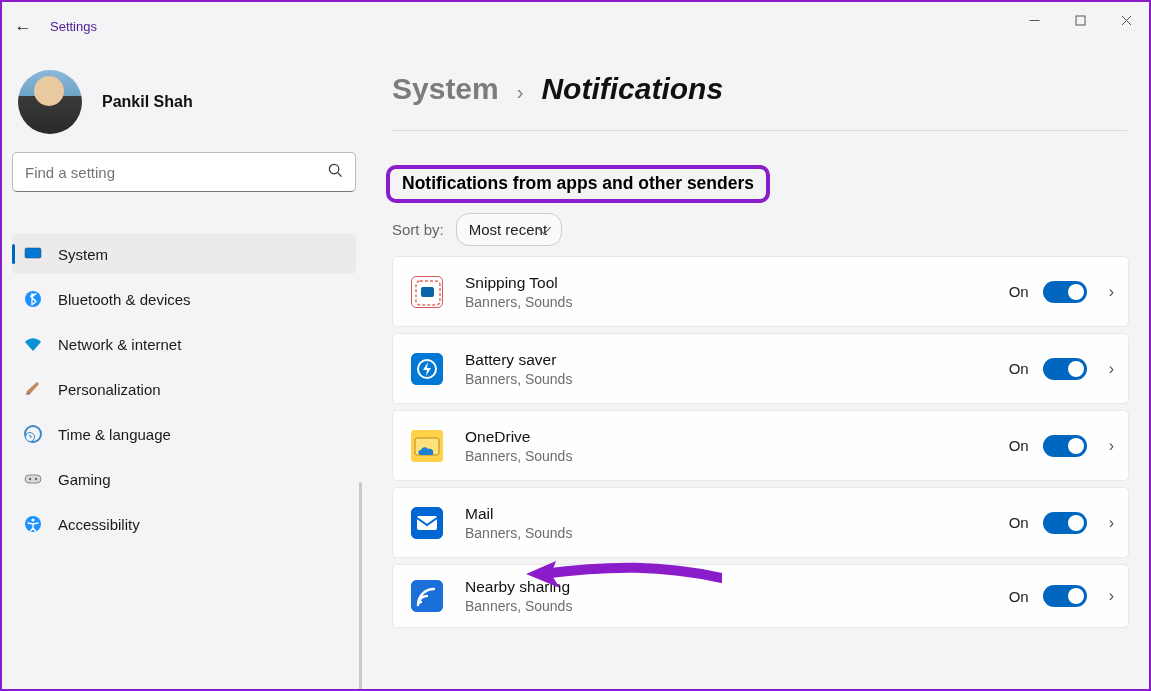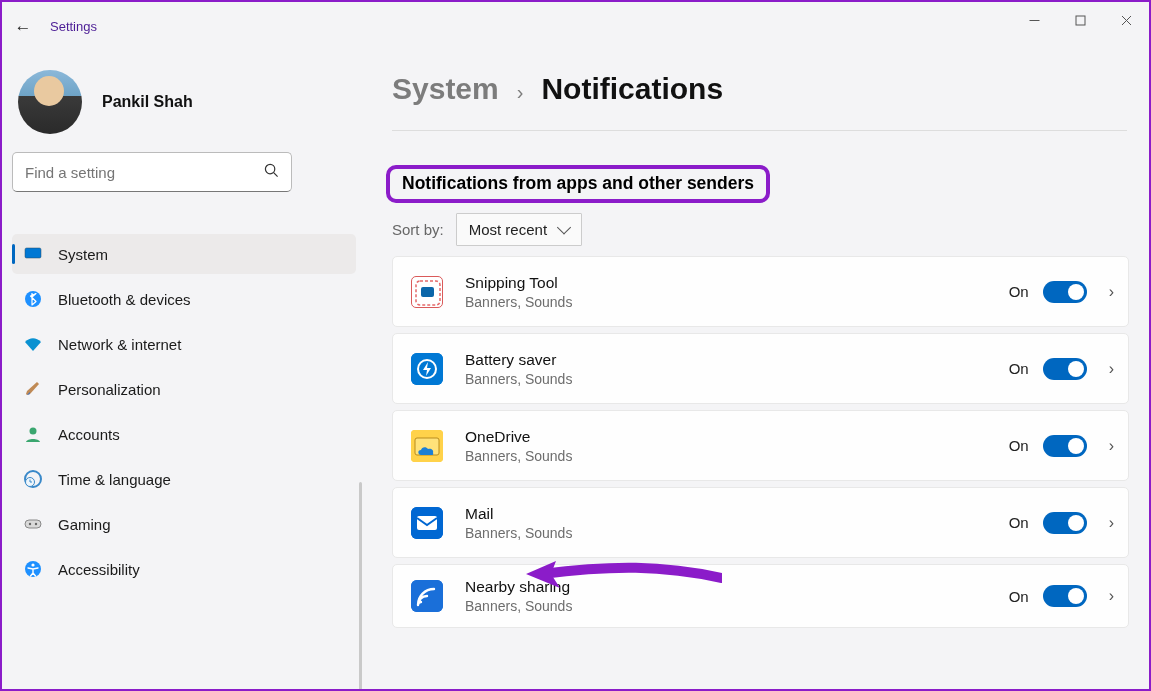--- a/index.html
+++ b/index.html
@@ -19,49 +19,49 @@
   .main { flex: 1; padding: 10px 20px 0 30px; overflow: hidden; }
 
   
   .profile { display:flex; align-items:center; padding: 10px 6px 18px 6px; }
   .avatar { width: 64px; height:64px; border-radius: 50%; background: linear-gradient(180deg,#8bb8d9 0%, #6fa4c7 40%, #3a3a3a 40%, #2a2a2a 100%); margin-right: 20px; position:relative; overflow:hidden;}
   .avatar::after{content:""; position:absolute; top:6px; left:16px; width:30px; height:30px; border-radius:50%; background:#e9c9a0;}
   .username { font-size: 16px; font-weight: 600; color:#111; }
 
   
   .search-wrap { padding: 0 6px 20px 0; }
-  .search { width: 280px; height: 40px; border: 1px solid #bbb; border-bottom: 1.5px solid #777; border-radius: 5px; background:#fff; display:flex; align-items:center; padding: 0 12px; }
+  .search { width: 344px; height: 40px; border: 1px solid #bbb; border-bottom: 1.5px solid #777; border-radius: 5px; background:#fff; display:flex; align-items:center; padding: 0 12px; }
   .search input { flex:1; border:none; outline:none; font-size:15px; color:#555; background:transparent;}
   .search-icon { font-size:15px; color:#333; }
 
   
   .nav { margin-top: 22px; position:relative; }
   .nav-item { height: 40px; display:flex; align-items:center; border-radius:5px; margin: 2px 6px 5px 0; padding-left: 12px; cursor:pointer; font-size:15px; color:#1a1a1a; position:relative; }
   .nav-item.selected { background:#eceaea; }
   .nav-item.selected::before { content:""; position:absolute; left:0; top:10px; bottom:10px; width:3px; background:#0067c0; border-radius:3px; }
   .nav-ico { width: 34px; display:flex; align-items:center; justify-content:flex-start; }
   .nav-scrollbar { position:absolute; right:0; top:248px; width:3px; height:210px; background:#c9c9c9; border-radius:3px; }
 
   
   .ico { width:18px; height:18px; display:inline-block; }
 
   
   .crumb { display:flex; align-items:baseline; gap: 18px; padding: 12px 0 24px 0; color:#111; }
   .crumb-parent { font-size: 30px; font-weight:600; color:#7c7c7c; cursor:pointer;}
   .crumb-sep { font-size:20px; color:#7c7c7c;}
-  .crumb-cur { font-size:30px; font-weight:600; }
+  .crumb-cur { font-size:30px; font-weight:600;font-style:italic; }
   .hr { height:1px; background:#ddd; margin-right:2px; }
 
   
   .section-h-wrap { margin: 34px 0 0 -6px; }
   .section-h { display:inline-block; border:4px solid #8b1cc9; border-radius:10px; padding: 4px 12px 5px 12px; font-size:17.5px; font-weight:600; }
 
   
   .sortrow { display:flex; align-items:center; gap: 12px; margin: 10px 0 10px 0; font-size:15px; color:#666; }
-  .select { border:1px solid #ccc; border-radius:1px; background:#fafafa; padding: 7px 34px 7px 12px; font-size:15px; color:#222; position:relative; cursor:pointer;}
+  .select { border:1px solid #ccc; border-radius:13px; background:#fafafa; padding: 7px 14px 7px 12px; font-size:15px; color:#222; position:relative; cursor:pointer;}
   .select::after{ content:""; position:absolute; right:12px; top:50%; width:9px;height:9px; border-right:1.5px solid #555;border-bottom:1.5px solid #555; transform: translateY(-75%) rotate(45deg);}
 
   
   .cards { display:flex; flex-direction:column; gap: 6px; margin-top: 8px;}
   .card { background:#fefefe; border:1px solid #e8e8e8; border-radius:5px; height: 71px; display:flex; align-items:center; padding: 0 14px 0 18px; cursor:pointer; position:relative;}
   .card.short{height:64px;}
   .app-ico { width:32px; height:32px; border-radius:6px; margin-right: 22px; flex:0 0 32px;}
   .card-text { flex:1; }
   .card-title { font-size:15.5px; color:#111; }
   .card-sub { font-size:14px; color:#6d6d6d; margin-top:2px;}
@@ -157,29 +157,20 @@
           <svg class="ico" viewBox="0 0 18 18">
               <path d="M3 15l3-1 9-10-2-2-10 9-1 3z" fill="#c08a55"></path>
               <path d="M3 15l2.5-.8.8-2.5L3 15z" fill="#2f6fd0"></path>
             </svg>
         </span>
         <span>Personalization</span>
       </div>
       <div class="nav-item">
         <span class="nav-ico">
           <svg class="ico" viewBox="0 0 18 18">
-              <circle cx="9" cy="6" r="3.5" fill="#3aa66f"></circle>
-              <path d="M2 17c1-4 13-4 14 0" fill="#3aa66f"></path>
-            </svg>
-        </span>
-        <span>Accounts</span>
-      </div>
-      <div class="nav-item">
-        <span class="nav-ico">
-          <svg class="ico" viewBox="0 0 18 18">
               <circle cx="9" cy="9" r="8" fill="none" stroke="#3a89c9" stroke-width="2"></circle>
               <circle cx="6" cy="12" r="4.5" fill="#eef6fc" stroke="#3a89c9" stroke-width="1"></circle>
               <path d="M6 9.5V12h2" stroke="#3a89c9" stroke-width="1" fill="none"></path>
             </svg>
         </span>
         <span>Time &amp; language</span>
       </div>
       <div class="nav-item">
         <span class="nav-ico">
           <svg class="ico" viewBox="0 0 18 18">

